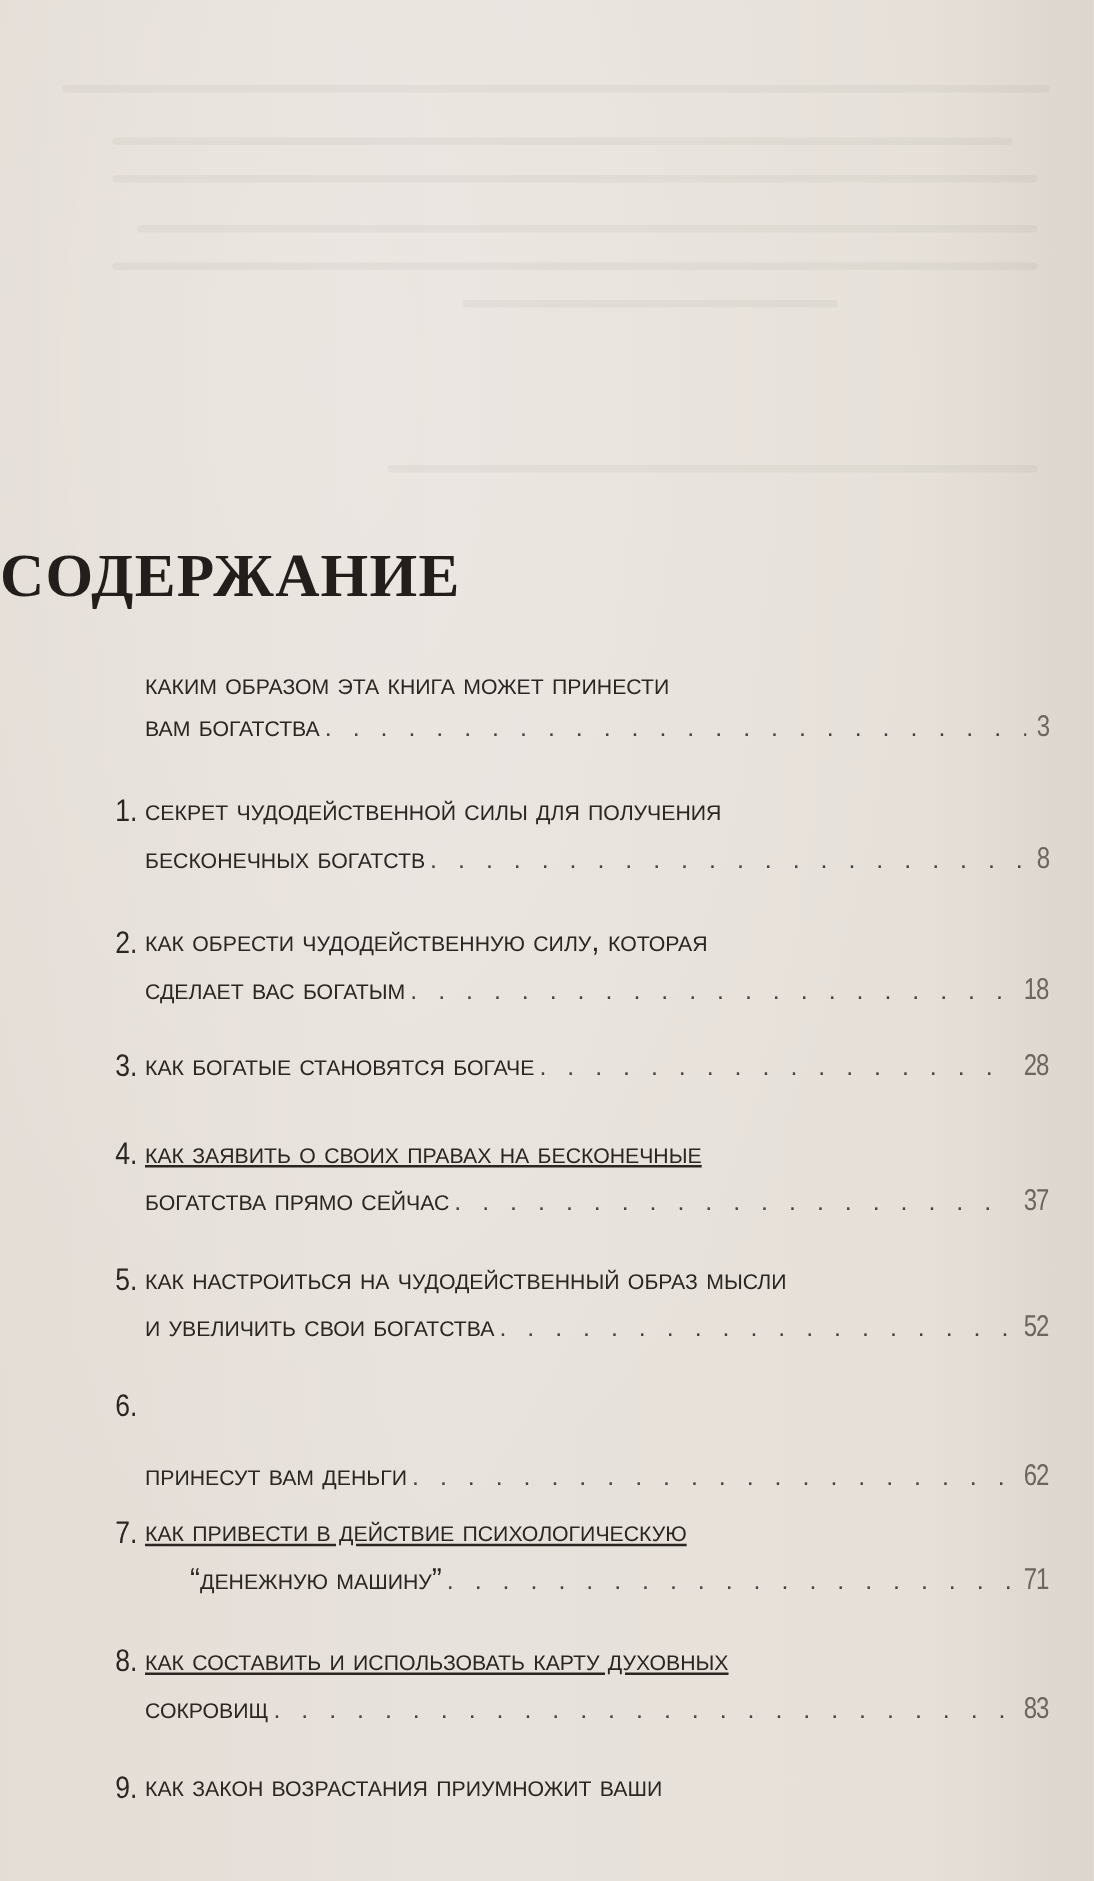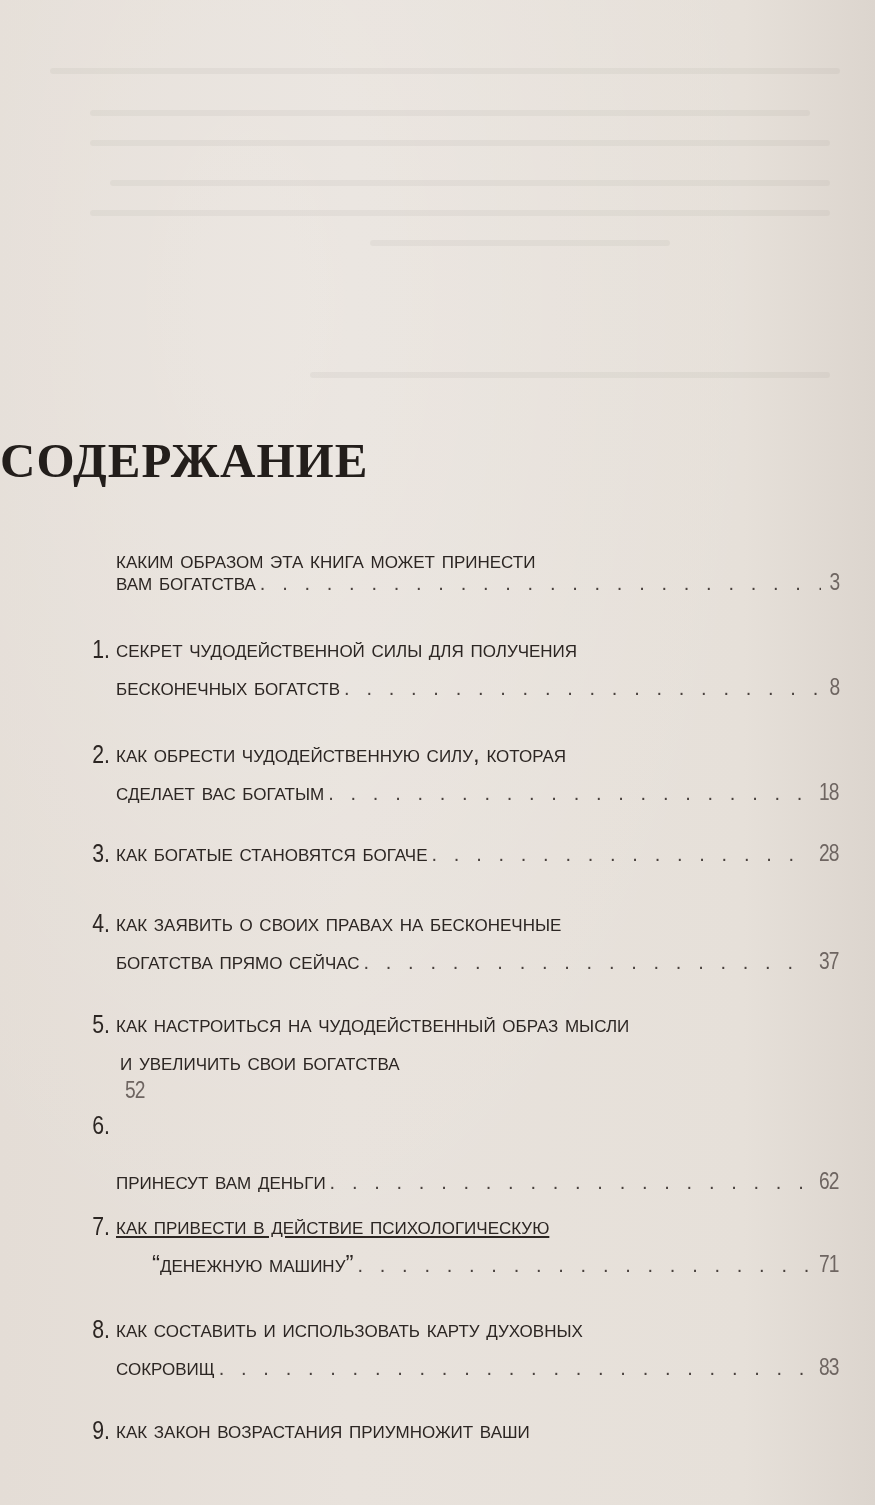--- a/index.html
+++ b/index.html
@@ -115,21 +115,21 @@
   <div class="bleed" style="top:180px; width:720px; left:110px;"></div>
   <div class="bleed" style="top:210px; width:740px; left:90px;"></div>
   <div class="bleed" style="top:240px; width:300px; left:370px;"></div>
   <div class="bleed" style="top:372px; width:520px; left:310px;"></div>
 
   <h1 class="title">СОДЕРЖАНИЕ</h1>
 
   <div class="toc">
 
     <div class="entry">
-      <div class="line" style="top:16px;">Каким образом эта книга может принести</div>
+      <div class="line" style="top:4px;">Каким образом эта книга может принести</div>
       <div class="line lastline" style="top:38px;">
         <span class="txt">вам богатства</span>
         <span class="dots">. . . . . . . . . . . . . . . . . . . . . . . . . . . . . . . . . . . . . . . . . . . . . . . . . . . . . . . . . . . . . . . . . . . . . . . . . . . . . . . . . . . . . . . . . . . . . . .</span>
         <span class="page-num">3</span>
       </div>
     </div>
 
     <div class="entry">
       <span class="num" style="top:0px;">1.</span>
       <div class="line" style="top:0px;">Секрет чудодейственной силы для получения</div>
@@ -154,32 +154,32 @@
       <span class="num" style="top:-6px;">3.</span>
       <div class="line lastline" style="top:-6px;">
         <span class="txt">Как богатые становятся богаче</span>
         <span class="dots">. . . . . . . . . . . . . . . . . . . . . . . . . . . . . . . . . . . . . . . . . . . . . . . . . . . . . . . . . . . . . . . . . . . . . . . . . . . . . . . . . . . . . . . . . . . . . . .</span>
         <span class="page-num">28</span>
       </div>
     </div>
 
     <div class="entry">
       <span class="num" style="top:-8px;">4.</span>
-      <div class="line" style="top:-8px;">Как заявить о своих правах на бесконечные</div>
+      <div class="line" style="top:-8px;text-decoration:underline;">Как заявить о своих правах на бесконечные</div>
       <div class="line lastline" style="top:30px;">
         <span class="txt">богатства прямо сейчас</span>
         <span class="dots">. . . . . . . . . . . . . . . . . . . . . . . . . . . . . . . . . . . . . . . . . . . . . . . . . . . . . . . . . . . . . . . . . . . . . . . . . . . . . . . . . . . . . . . . . . . . . . .</span>
         <span class="page-num">37</span>
       </div>
     </div>
 
     <div class="entry">
       <span class="num" style="top:-12px;">5.</span>
       <div class="line" style="top:-12px;">Как настроиться на чудодейственный образ мысли</div>
-      <div class="line lastline" style="top:26px;flex-direction:column;">
+      <div class="line lastline" style="top:26px;">
         <span class="txt">и увеличить свои богатства</span>
         <span class="dots">. . . . . . . . . . . . . . . . . . . . . . . . . . . . . . . . . . . . . . . . . . . . . . . . . . . . . . . . . . . . . . . . . . . . . . . . . . . . . . . . . . . . . . . . . . . . . . .</span>
         <span class="page-num">52</span>
       </div>
     </div>
 
     <div class="entry">
       <span class="num" style="top:-16px;">6.</span>
       <div class="line lastline" style="top:40px;">
         <span class="txt">принесут вам деньги</span>
@@ -193,21 +193,21 @@
       <div class="line" style="top:-20px;text-decoration:underline;">Как привести в действие психологическую</div>
       <div class="line lastline" style="top:18px;margin-left:36px;">
         <span class="txt">“денежную машину”</span>
         <span class="dots">. . . . . . . . . . . . . . . . . . . . . . . . . . . . . . . . . . . . . . . . . . . . . . . . . . . . . . . . . . . . . . . . . . . . . . . . . . . . . . . . . . . . . . . . . . . . . . .</span>
         <span class="page-num">71</span>
       </div>
     </div>
 
     <div class="entry">
       <span class="num" style="top:-22px;">8.</span>
-      <div class="line" style="top:-22px;">Как составить и использовать карту духовных</div>
+      <div class="line" style="top:-22px;text-decoration:underline;">Как составить и использовать карту духовных</div>
       <div class="line lastline" style="top:16px;">
         <span class="txt">сокровищ</span>
         <span class="dots">. . . . . . . . . . . . . . . . . . . . . . . . . . . . . . . . . . . . . . . . . . . . . . . . . . . . . . . . . . . . . . . . . . . . . . . . . . . . . . . . . . . . . . . . . . . . . . .</span>
         <span class="page-num">83</span>
       </div>
     </div>
 
     <div class="entry">
       <span class="num" style="top:-26px;">9.</span>
       <div class="line" style="top:-26px;">Как закон возрастания приумножит ваши</div>

